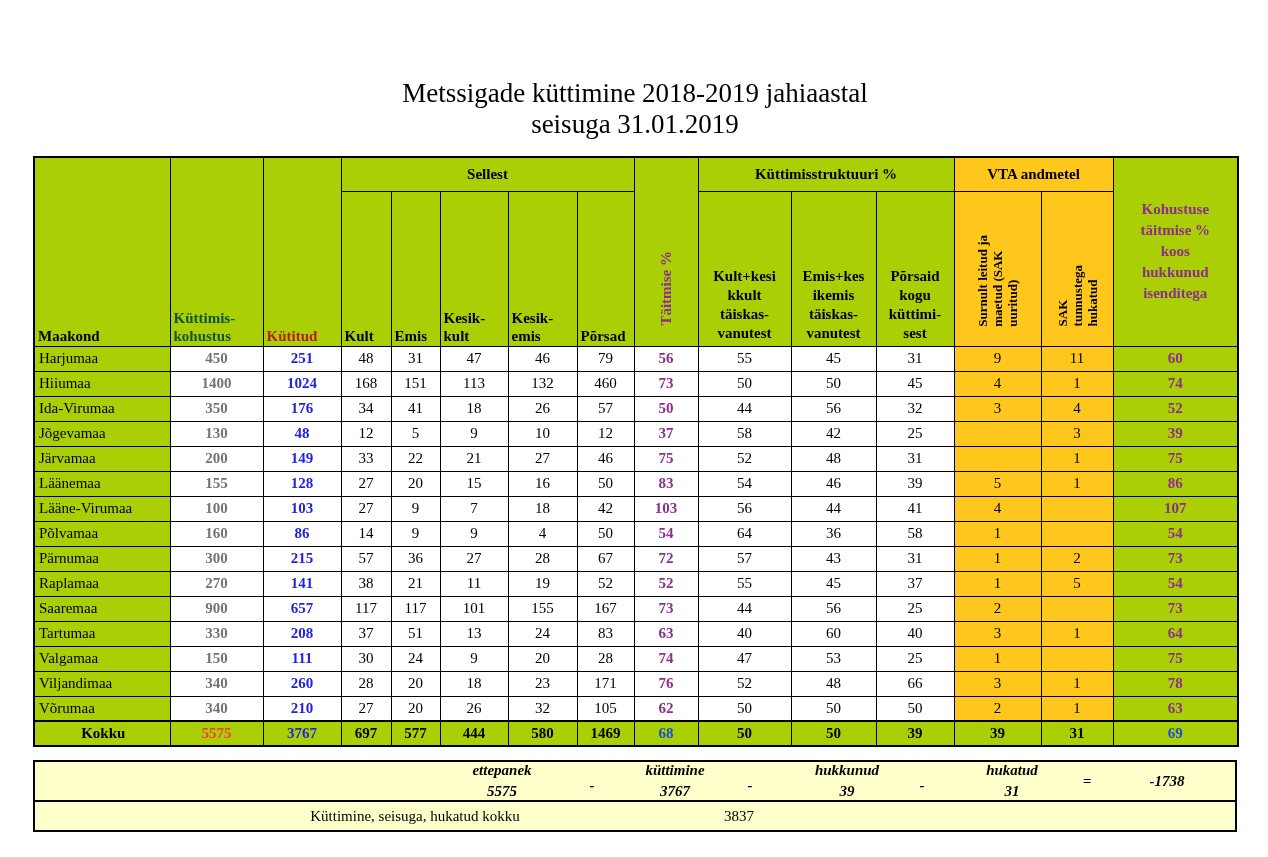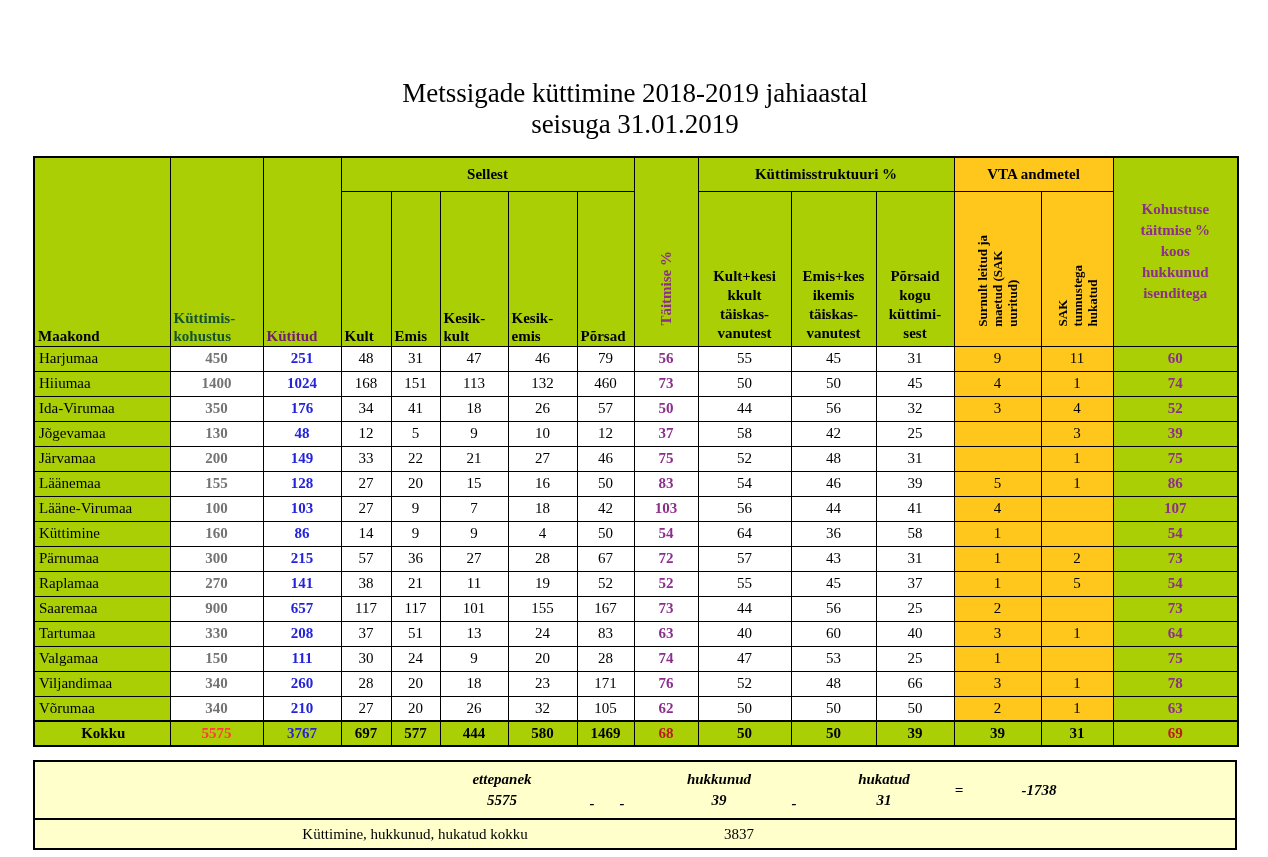--- a/index.html
+++ b/index.html
@@ -16,43 +16,43 @@
 
   thead tr.h1 { height:34px; }
   thead tr.h2 { height:120px; }
   th { background:#ABCF05; font-weight:bold; font-size:15px; padding:1px 3px;
        white-space:pre-line; line-height:18px; }
   th.hb  { vertical-align:bottom; text-align:left; }
   th.grp { text-align:center; vertical-align:middle; }
   th.pct-h { vertical-align:bottom; text-align:center; line-height:19px; padding-bottom:3px; }
   th.koos-h { vertical-align:middle; text-align:center; color:#8B2F8B; line-height:21px; }
   th.red-h  { color:#14532d; }
-  th.blue-h { color:#701a75; }
+  th.blue-h { color:#b91c1c; }
   th.orange { background:#FFC71C; }
 
   .vwrap  { display:flex; align-items:flex-end; justify-content:center; height:116px; }
   .vwrap.tall { height:148px; }
   .vtext  { writing-mode:vertical-rl; transform:rotate(180deg); white-space:pre-line;
             font-size:13px; line-height:15px; font-weight:bold; text-align:left; }
   .vtext.pur { color:#8B2F8B; font-size:15px; }
 
   tbody tr { height:25px; }
   tbody td { background:#fff; text-align:center; font-size:15px; padding:0 2px; }
   td.c-name { background:#ABCF05; text-align:left; padding-left:4px; }
   td.c-red  { color:#737373; font-weight:bold; }
   td.c-blue { color:#2323DB; font-weight:bold; }
   td.c-pur  { color:#8B2F8B; font-weight:bold; }
   td.c-or   { background:#FFC71C; }
   td.c-koos { background:#ABCF05; color:#8B2F8B; font-weight:bold; }
   tr.total td { background:#ABCF05; font-weight:bold; border-top:2px solid #000;text-align:center; }
   tr.total td.c-red  { color:#FF3B3B; }
   tr.total td.c-blue { color:#2323DB; }
-  tr.total td.c-pur, tr.total td.c-koos { color:#b91c1c; }
-
-  .sum1 { width:1204px; height:60px; margin-top:13px; border:2px solid #000;
+  tr.total td.c-pur, tr.total td.c-koos { color:#1d4ed8; }
+
+  .sum1 { width:1204px; height:42px; margin-top:13px; border:2px solid #000;
           background:#FFFFCC; display:flex; font-style:italic; font-weight:bold;
           font-size:15px; }
   .spacer { flex:0 0 407px; }
   .stack { width:120px; display:flex; flex-direction:column; justify-content:center;
            text-align:center; }
   .stack div { line-height:21px; }
   .op { width:30px; display:flex; align-items:flex-end; justify-content:center;
         padding-bottom:6px; }
   .m15 { margin-left:15px;font-family:Liberation Serif, serif; } .m8 { margin-left:8px; } .m22 { margin-left:22px; }
   .eq { width:30px; display:flex; align-items:center; justify-content:center; }
@@ -254,21 +254,21 @@
           <td>42</td>
           <td class="c-pur">103</td>
           <td>56</td>
           <td>44</td>
           <td>41</td>
           <td class="c-or">4</td>
           <td class="c-or"></td>
           <td class="c-koos">107</td>
         </tr>
         <tr>
-          <td class="c-name">Küttimine</td>
+          <td class="c-name">Põlvamaa</td>
           <td class="c-red">160</td>
           <td class="c-blue">86</td>
           <td>14</td>
           <td>9</td>
           <td>9</td>
           <td>4</td>
           <td>50</td>
           <td class="c-pur">54</td>
           <td>64</td>
           <td>36</td>
@@ -416,32 +416,36 @@
       </tbody>
   </table>
 
   <div class="sum1">
     <div class="spacer"></div>
     <div class="stack">
       <div>ettepanek</div>
       <div>5575</div>
     </div>
     <div class="op m15">-</div>
+    <div class="stack m8">
+      <div>küttimine</div>
+      <div>3767</div>
+    </div>
     <div class="op">-</div>
     <div class="stack m22">
       <div>hukkunud</div>
       <div>39</div>
     </div>
     <div class="op">-</div>
     <div class="stack m15">
       <div>hukatud</div>
       <div>31</div>
     </div>
     <div class="eq">=</div>
     <div class="result">-1738</div>
   </div>
 
   <div class="sum2">
-    <div class="lab2">Küttimine, hukkunud, hukatud kokku</div>
+    <div class="lab2">Küttimine, seisuga, hukatud kokku</div>
     <div class="val2">3837</div>
   </div>
 
 </div>
 
 </body></html>

